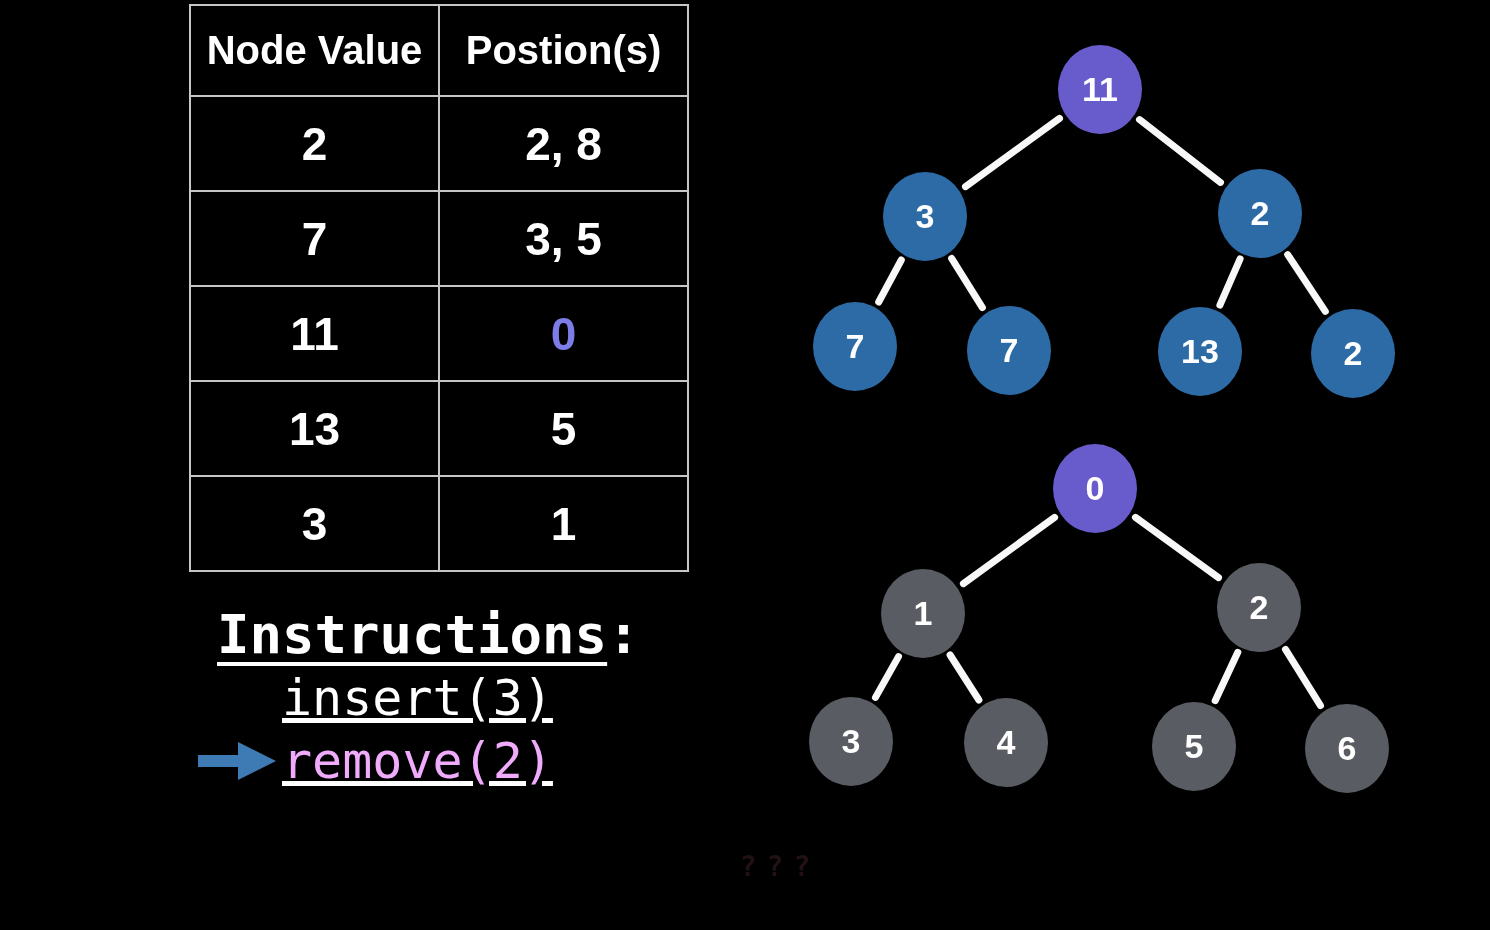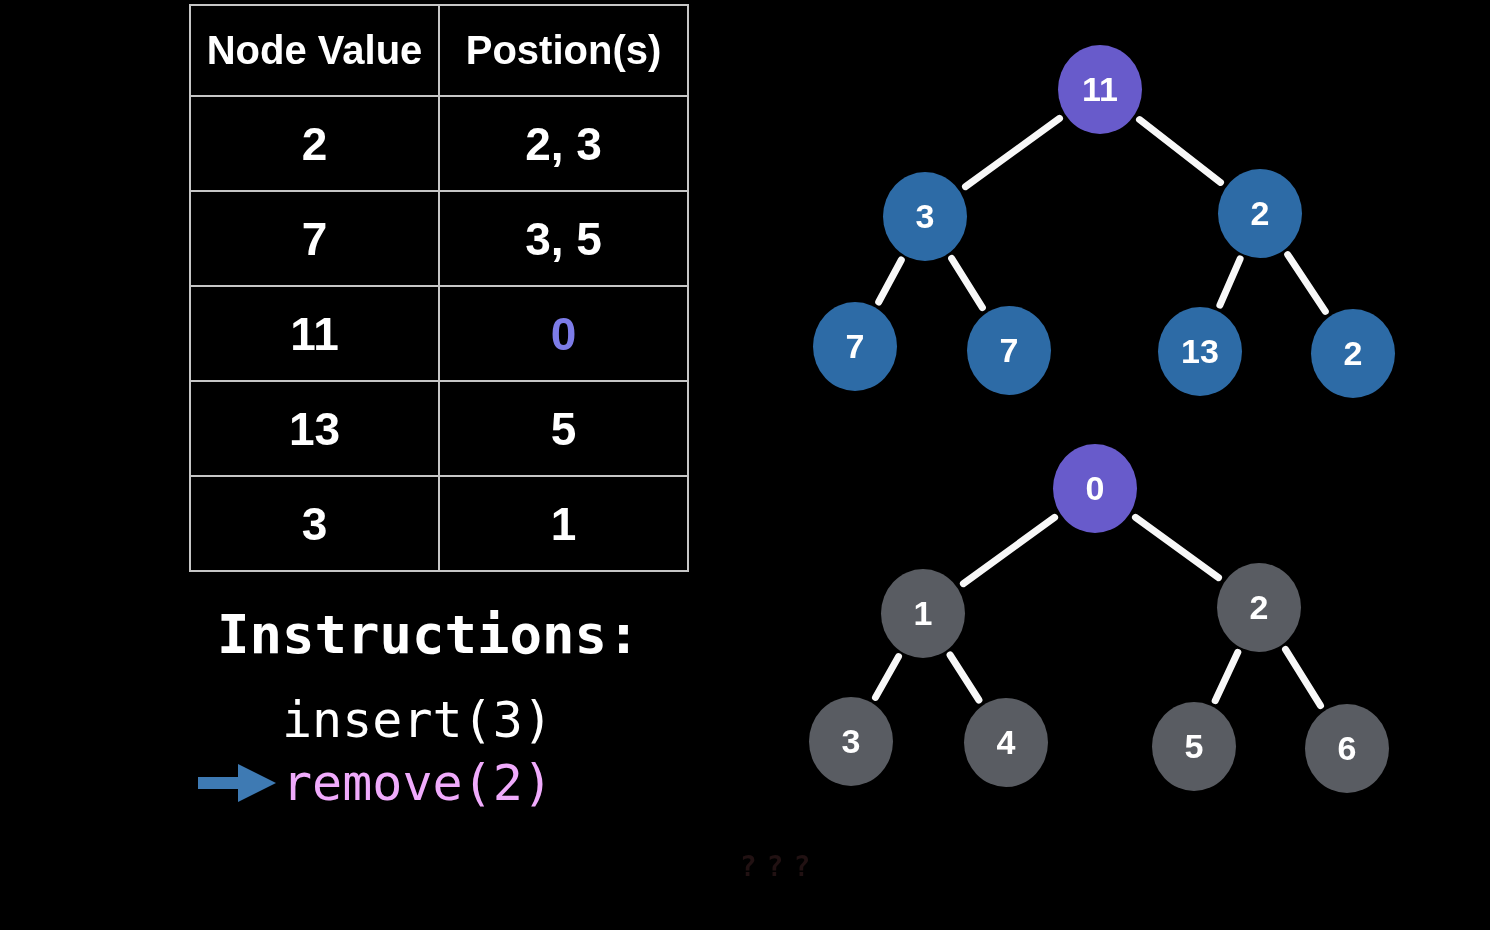--- a/index.html
+++ b/index.html
@@ -12,22 +12,22 @@
   .freq-table th, .freq-table td {
     border: 2px solid #c6c6c6; text-align: center; vertical-align: middle; color: #fff;
     font-family: "Liberation Sans", sans-serif;
   }
   .freq-table th { width: 249px; height: 91px; font-size: 40px; font-weight: bold; }
   .freq-table td { height: 95px; font-size: 46px; font-weight: bold; }
 
   
   .instructions { position: absolute; left: 190px; top: 604px; width: 520px; font-family: "DejaVu Sans Mono", monospace; }
   .instr-title { font-size: 54px; line-height: 62px; font-weight: bold; color: #fff; padding-left: 27px; white-space: nowrap; }
-  .instr-title .u { text-decoration-thickness: 4px; text-underline-offset: 9px; text-align: right; }
-  .instr-list { margin-top: 22px; }
+  .instr-title .u { text-decoration: underline; text-decoration-thickness: 4px; text-underline-offset: 9px; text-align: right; }
+  .instr-list { margin-top: 0; text-decoration: underline; }
   .instr-line { position: relative; padding-left: 92px; height: 63px; display: flex; align-items: center;
     font-size: 50px; color: #fff; white-space: nowrap; }
   .arrow-icon { position: absolute; left: 8px; top: 50%; transform: translateY(-50%); }
 
   
   .edges-svg { position: absolute; left: 0; top: 0; width: 1490px; height: 930px; pointer-events: none; }
   .edge { stroke: #f8f8f8; stroke-width: 7; stroke-linecap: round; }
   .node { position: absolute; width: 84px; height: 89px; border-radius: 50%;
     display: flex; align-items: center; justify-content: center;
     font-weight: bold; font-size: 34px; color: #fff; z-index: 2; }
@@ -47,21 +47,21 @@
   <table class="freq-table">
     <thead>
       <tr>
         <th>Node Value</th>
         <th>Postion(s)</th>
       </tr>
     </thead>
     <tbody>
       <tr>
         <td>2</td>
-        <td>2, 3</td>
+        <td>2, 8</td>
       </tr>
       <tr>
         <td>7</td>
         <td>3, 5</td>
       </tr>
       <tr>
         <td>11</td>
         <td style="color: rgb(125, 124, 232);">0</td>
       </tr>
       <tr>

